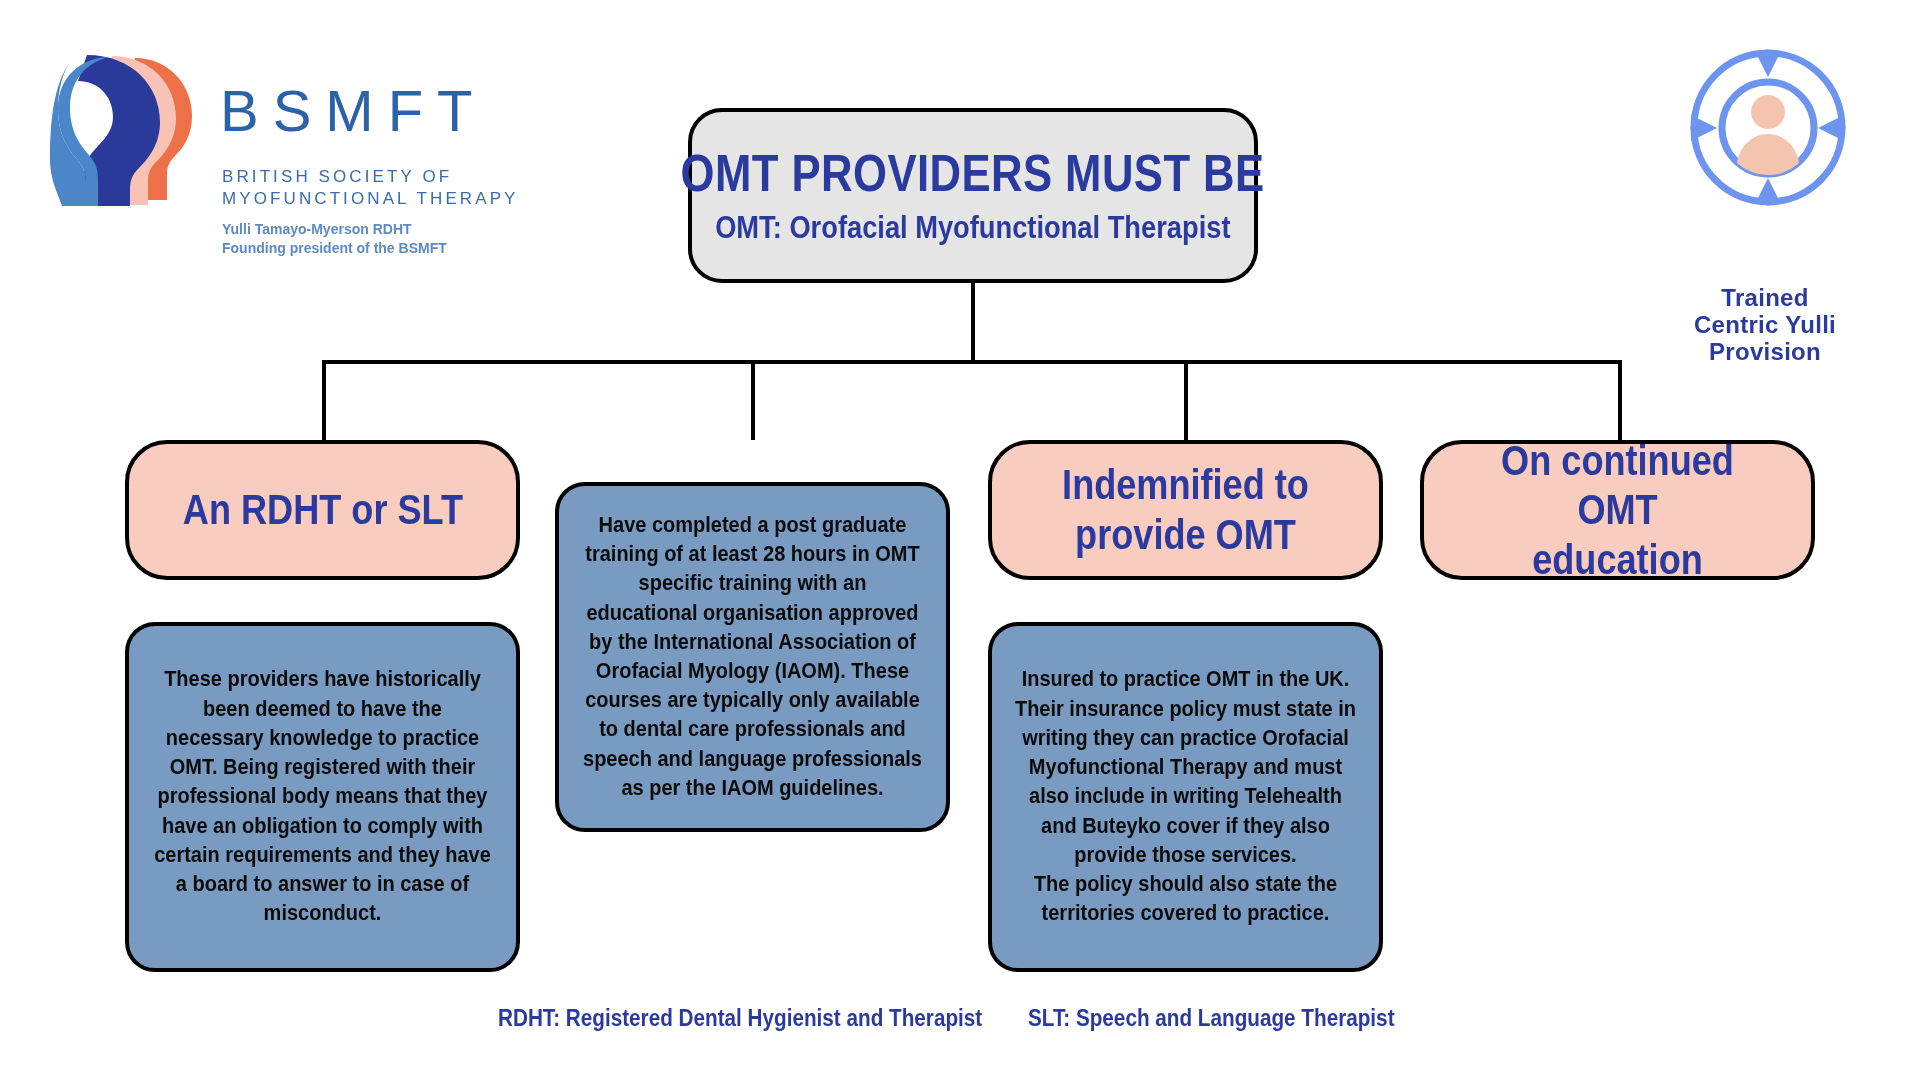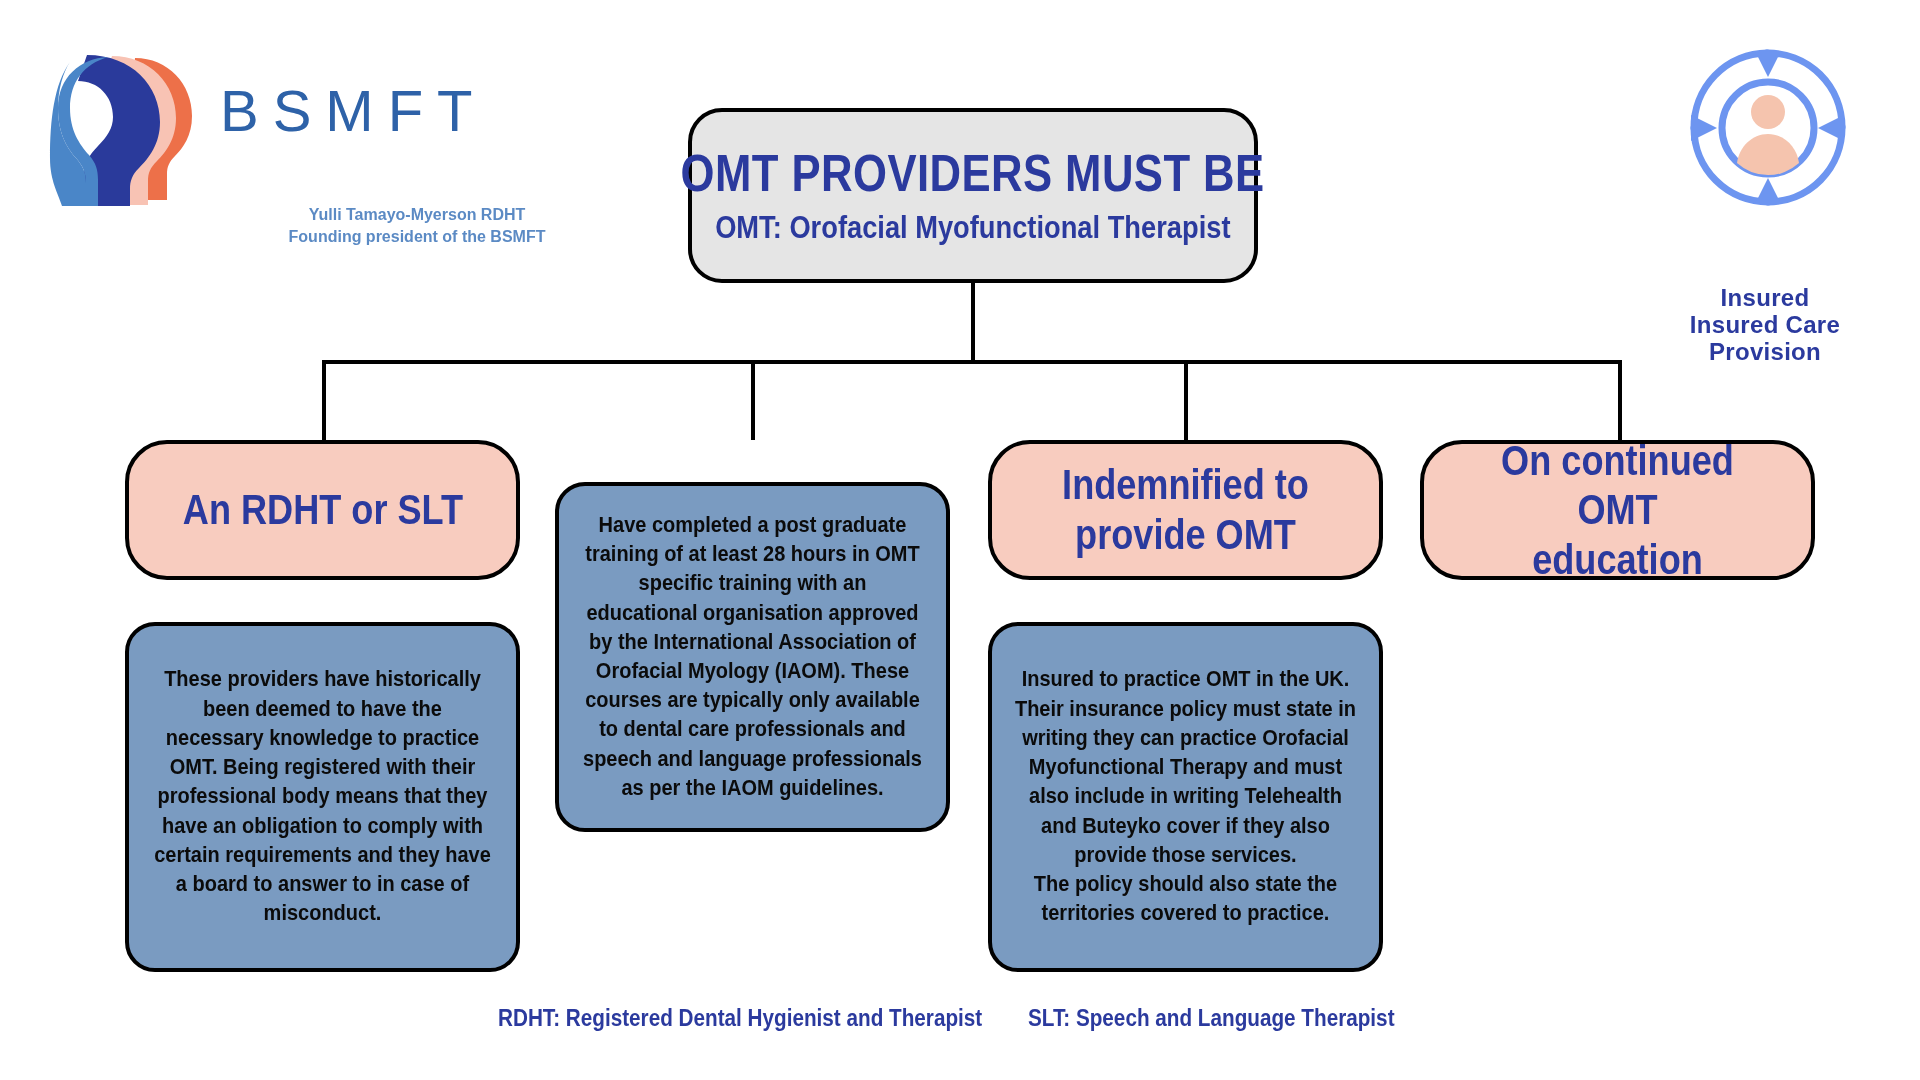--- a/index.html
+++ b/index.html
@@ -18,22 +18,22 @@
     font-size:58px;font-weight:400;letter-spacing:14px;
     color:#2E62A8;font-family:"Liberation Sans", sans-serif;
     line-height:1;
   }
   #logo-sub{
     position:absolute;left:182px;top:126px;
     font-size:17px;font-weight:400;letter-spacing:3.1px;
     color:#3A6BAE;line-height:1.28;
   }
   #logo-byline{
-    position:absolute;left:182px;top:164px;width:390px;
-    text-align:center;font-size:16px;font-weight:700;
+    position:absolute;left:182px;top:180px;width:390px;
+    font-size:14px;font-weight:700;
     color:#5B8AC4;line-height:1.35;
   }
 
   
   #pcc-block{position:absolute;left:1640px;top:45px;width:250px;height:280px;}
   #pcc-icon{position:absolute;left:45px;top:0px;width:165px;height:165px;}
   #pcc-caption{
     position:absolute;left:0px;top:240px;width:250px;
     text-align:center;color:#2B3A9E;font-weight:700;
     font-size:24px;line-height:1.12;letter-spacing:0.3px;
@@ -112,20 +112,24 @@
         <path d="M95 8 C128 8 152 34 152 66 C152 86 143 98 135 106 C129 112 127 117 127 124 L127 150 L104 150 L104 122 C104 112 108 103 115 96 C121 89 126 79 126 66 C126 45 112 30 93 30 Z" fill="#ED7049"></path>
         <path d="M72 6 C110 6 136 34 136 68 C136 89 126 102 117 111 C110 118 108 123 108 131 L108 155 L72 155 L72 124 C72 112 77 103 85 95 C93 86 99 77 99 66 C99 44 84 29 64 29 Z" fill="#F8C3B4"></path>
         <path d="M47 5 C92 5 120 36 120 72 C120 94 109 108 99 118 C92 125 90 131 90 139 L90 156 L44 156 L44 126 C44 114 49 105 58 96 C67 87 73 78 73 67 C73 46 58 31 38 31 Z" fill="#2A3A9B"></path>
         <path d="M30 12 C23 22 18 40 18 58 C18 82 26 97 36 108 C43 116 46 123 46 133 L46 156 L22 156 C18 143 10 131 10 108 C10 70 14 34 30 12 Z" fill="#4A86C8"></path>
         <path d="M18 58 C18 28 40 8 68 7 C44 14 30 32 30 58 C30 80 39 94 49 105 C56 113 58 120 58 130 L58 156 L46 156 L46 133 C46 123 43 116 36 108 C26 97 18 82 18 58 Z" fill="#4A86C8"></path>
       </svg>
     </div>
 
     <div id="logo-wordmark">BSMFT</div>
 
+    <div id="logo-sub">
+      <div>BRITISH SOCIETY OF</div>
+      <div>MYOFUNCTIONAL THERAPY</div>
+    </div>
 
     <div id="logo-byline">
       <div>Yulli Tamayo-Myerson RDHT</div>
       <div>Founding president of the BSMFT</div>
     </div>
   </div>
 
   <div id="pcc-block">
     <div id="pcc-icon">
       <svg viewBox="0 0 165 165" width="165" height="165" aria-hidden="true">
@@ -142,22 +146,22 @@
           <path d="M96 159 L70 159 L83 133 Z"></path>
           <path d="M6 96 L6 70 L32 83 Z"></path>
         </g>
         <g fill="#F5C4AE">
           <circle cx="83" cy="67" r="17"></circle>
           <path d="M83 89 C99 89 112 102 114 118 A46 46 0 0 1 52 118 C54 102 67 89 83 89 Z"></path>
         </g>
       </svg>
     </div>
     <div id="pcc-caption">
-      <div>Insured</div>
-      <div>Insured Care</div>
+      <div>Trained</div>
+      <div>Centric Yulli</div>
       <div>Provision</div>
     </div>
   </div>
 
   <div class="conn" style="left:971px;top:283px;width:4px;height:80px;"></div>
   <div class="conn" style="left:322px;top:360px;width:1300px;height:4px;"></div>
   <div class="conn" style="left:322px;top:360px;width:4px;height:80px;"></div>
   <div class="conn" style="left:751px;top:360px;width:4px;height:80px;"></div>
   <div class="conn" style="left:1184px;top:360px;width:4px;height:80px;"></div>
   <div class="conn" style="left:1618px;top:360px;width:4px;height:80px;"></div>

